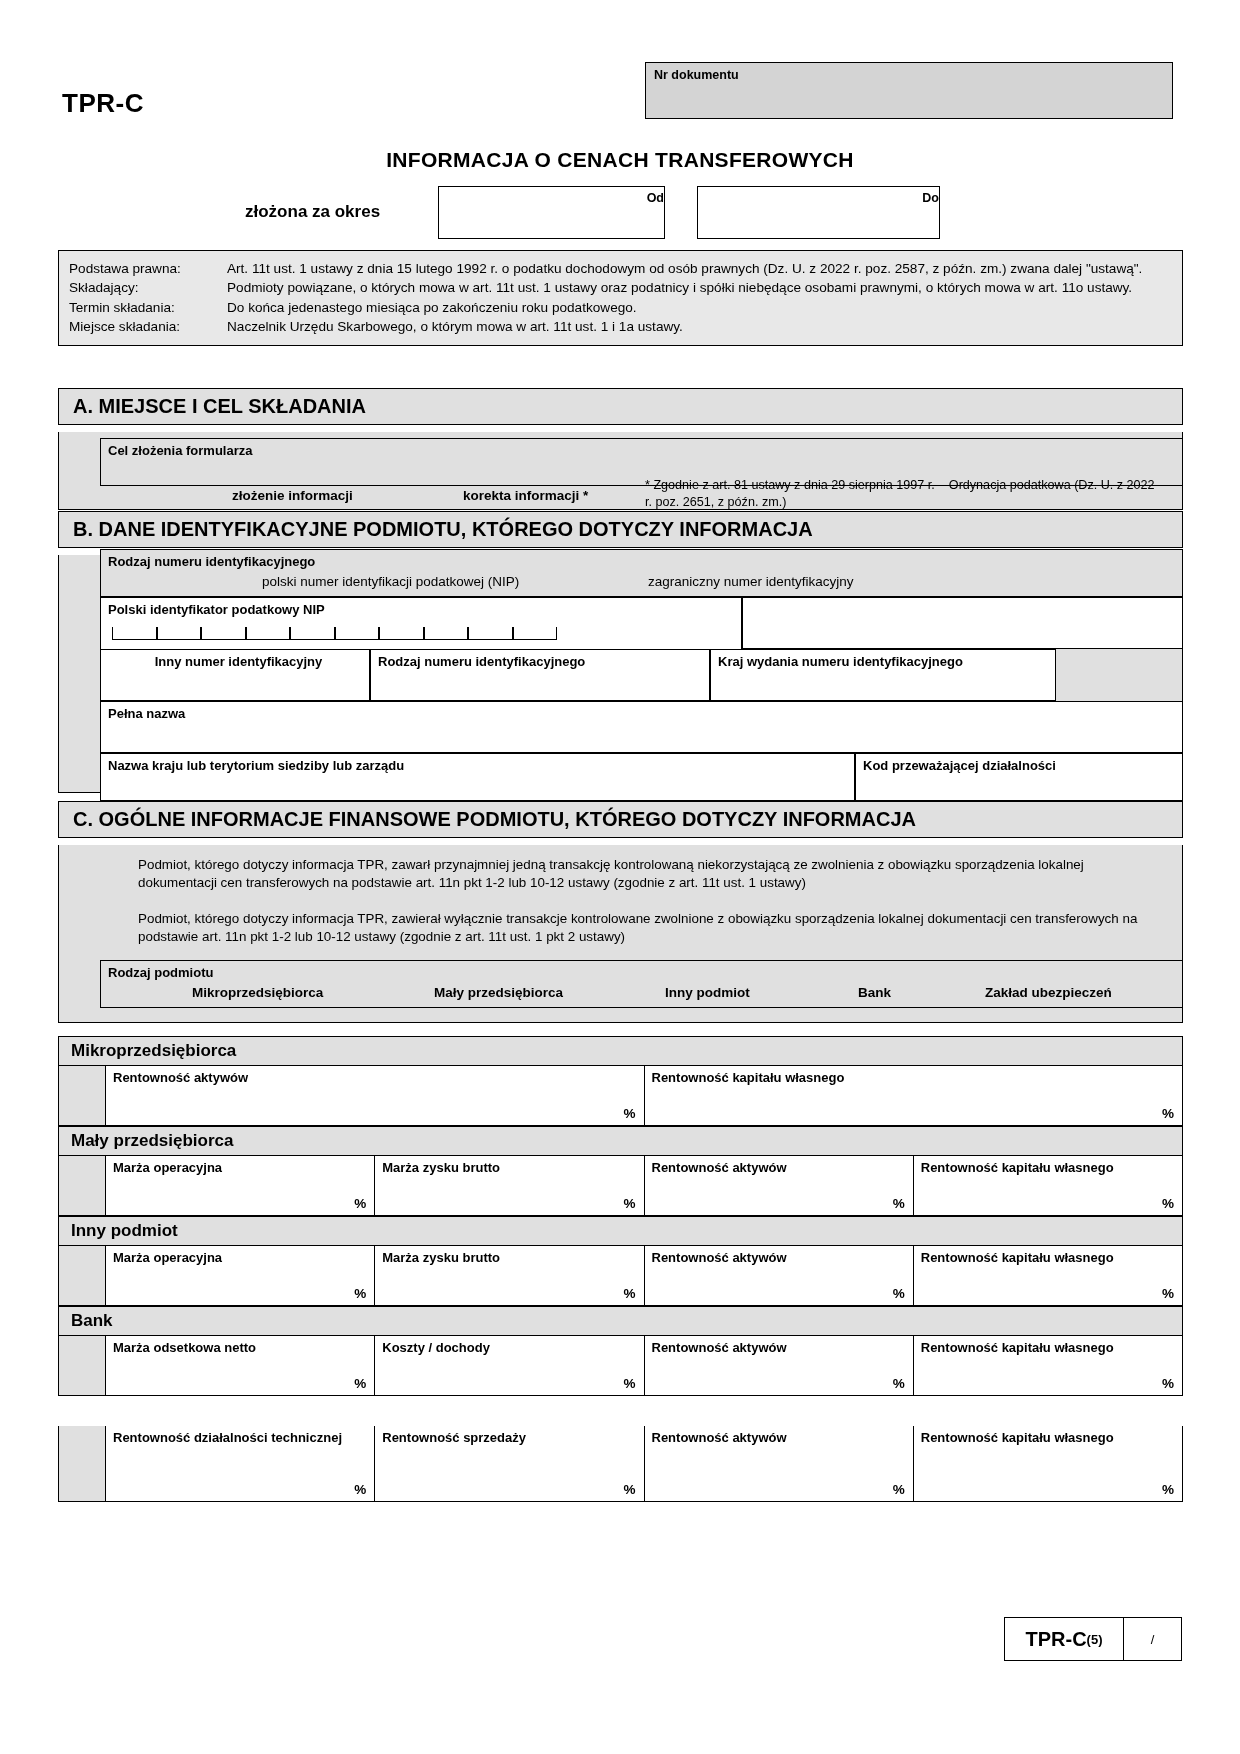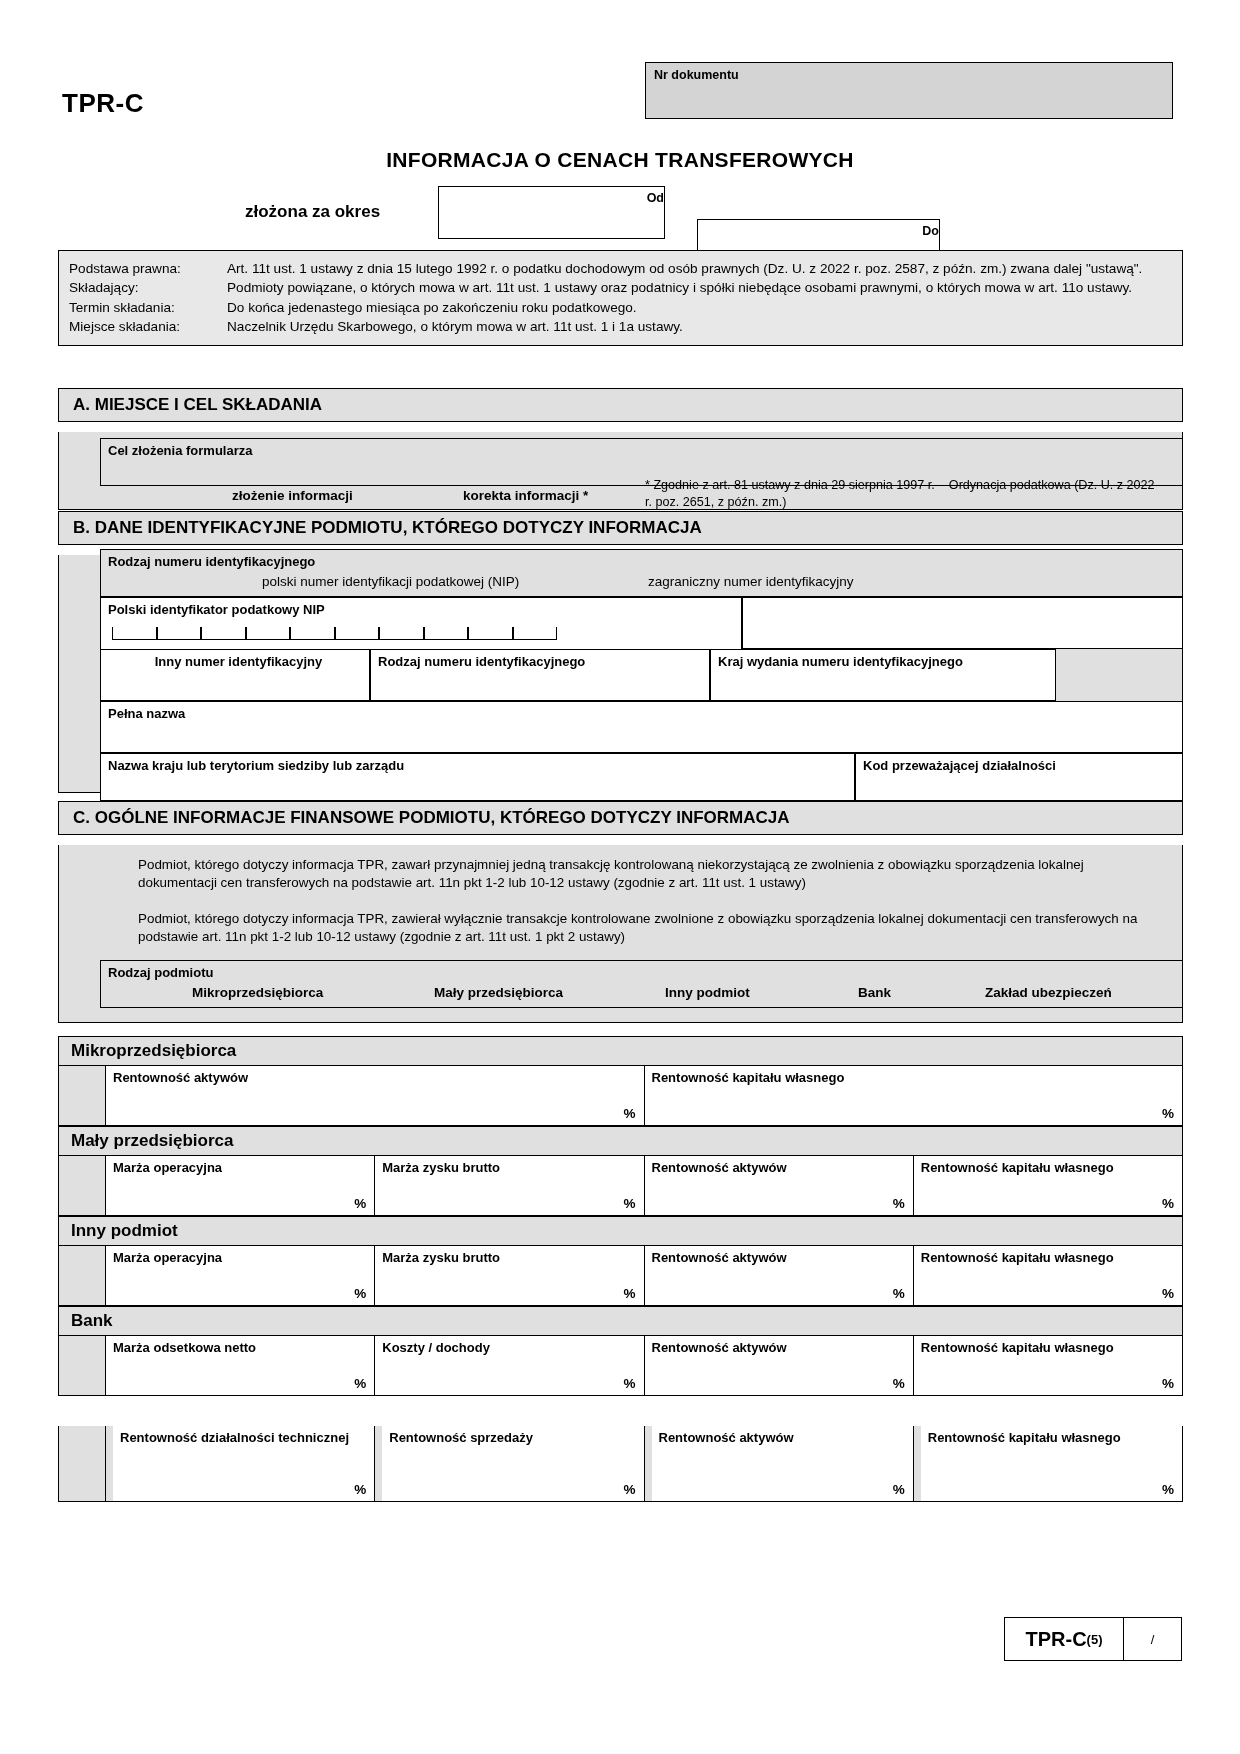--- a/index.html
+++ b/index.html
@@ -81,21 +81,21 @@
     box-sizing: border-box;
     background: #fff;
   }
   .date-box .lbl {
     font-size: 12.5px;
     font-weight: bold;
     padding: 4px 0 0 6px;
     text-align: right;
   }
   .date-od { left: 438px; width: 227px; }
-  .date-do { left: 697px; width: 243px; margin-top: 33px; }
+  .date-do { left: 697px; width: 243px; }
 
   
   .legal {
     position: absolute;
     left: 58px;
     top: 250px;
     width: 1125px;
     background: #e8e8e8;
     border: 1.5px solid #000;
     box-sizing: border-box;
@@ -114,21 +114,21 @@
   .legal td.k { width: 158px; white-space: nowrap; }
 
   
   .section-bar {
     position: absolute;
     left: 58px;
     width: 1125px;
     background: #e0e0e0;
     border: 1.5px solid #000;
     box-sizing: border-box;
-    font-size: 17px;
+    font-size: 20px;
     font-weight: bold;
     padding: 6px 0 6px 14px;
   }
   .band {
     position: absolute;
     left: 58px;
     width: 1125px;
     background: #e0e0e0;
     border: 1.5px solid #000;
     border-top: none;
@@ -440,21 +440,21 @@
     <div class="cell">
       <div class="clabel">Rentowność aktywów</div>
       <div class="pct">%</div>
     </div>
     <div class="cell">
       <div class="clabel">Rentowność kapitału własnego</div>
       <div class="pct">%</div>
     </div>
   </div>
 
-  <div class="grid-row" style="top:1426px; height:76px;gap:7px;">
+  <div class="grid-row" style="top:1426px; height:76px;">
     <div class="spacer"></div>
     <div class="cell">
       <div class="clabel">Rentowność działalności technicznej</div>
       <div class="pct">%</div>
     </div>
     <div class="cell">
       <div class="clabel">Rentowność sprzedaży</div>
       <div class="pct">%</div>
     </div>
     <div class="cell">

